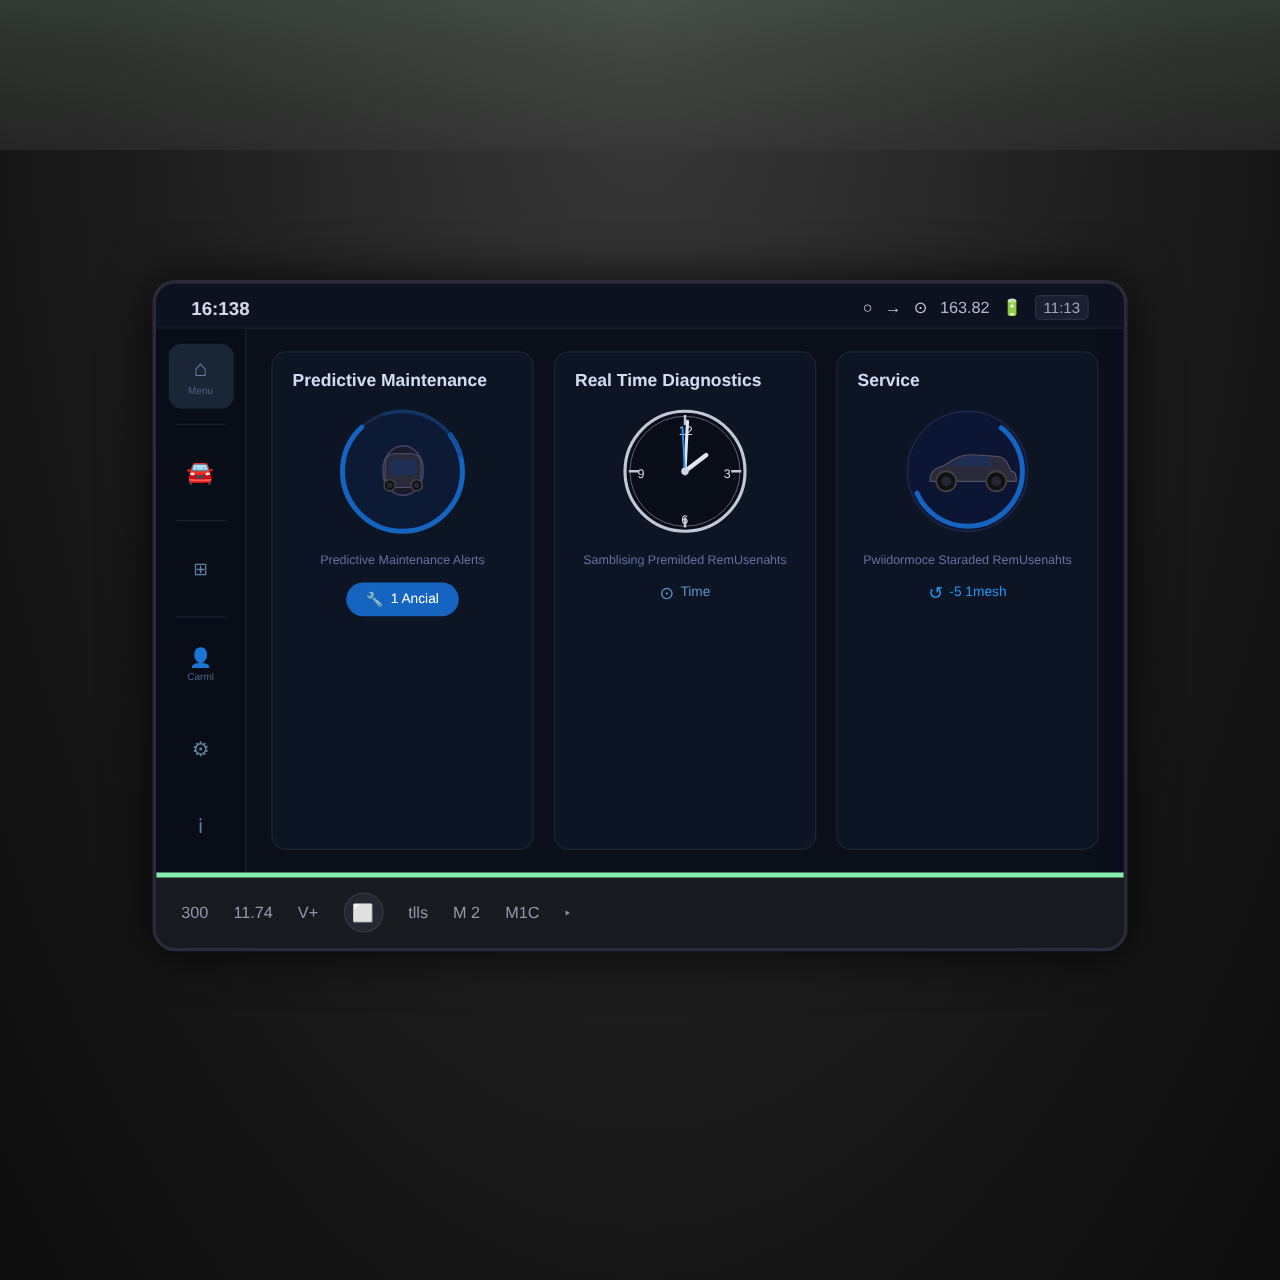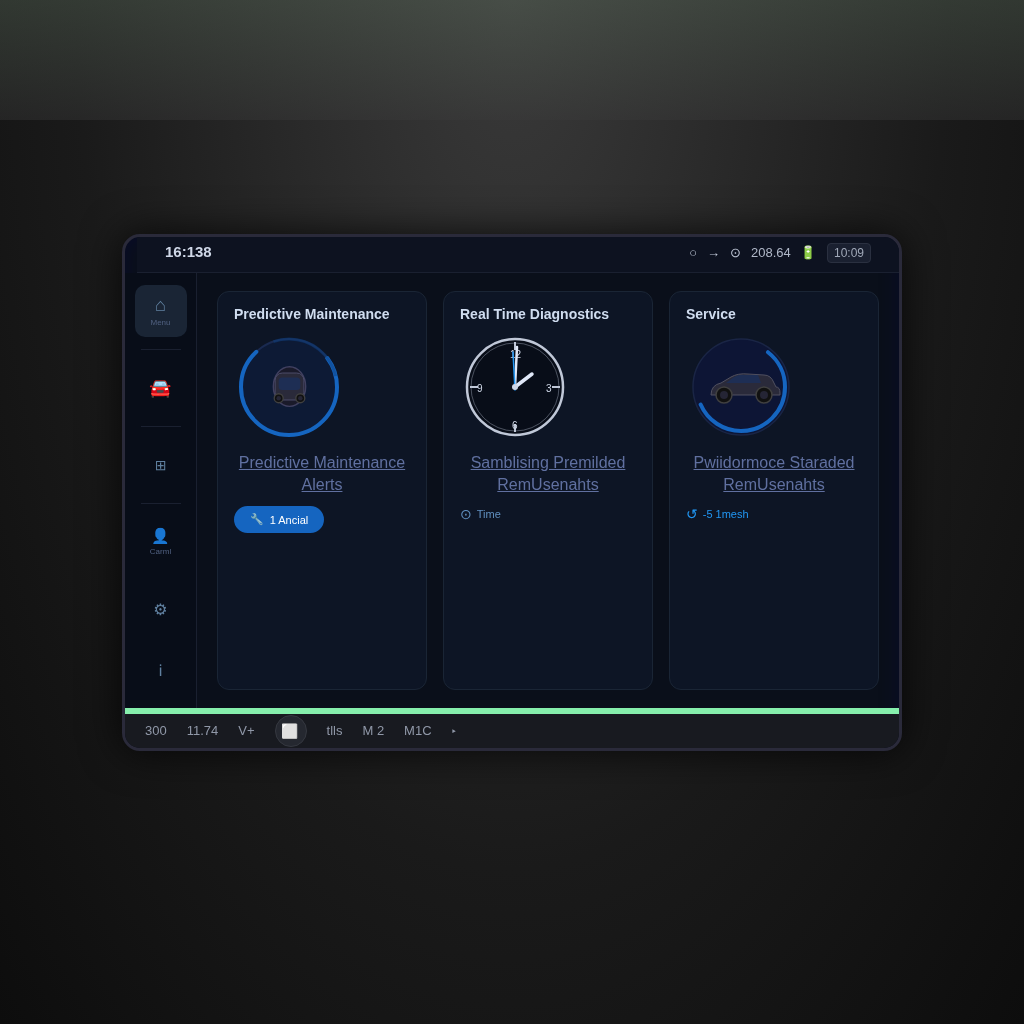--- a/index.html
+++ b/index.html
@@ -49,26 +49,25 @@
       box-shadow: 0 0 40px rgba(0,0,0,0.8), inset 0 0 20px rgba(0,0,80,0.3);
       overflow: hidden;
       display: flex;
       flex-direction: column;
     }
 
     
     .status-bar {
       background: #0d1220;
       display: flex;
-      align-items: flex-start;
+      align-items: flex-end;
       justify-content: space-between;
       padding: 6px 28px;
       border-bottom: 1px solid #1a2030;
       min-height: 36px;
-      margin-left: 12px;
     }
 
     .status-time {
       color: #d0d8e8;
       font-size: 15px;
       font-weight: 600;
     }
 
     .status-right {
       display: flex;
@@ -165,21 +164,21 @@
     }
 
     .card {
       flex: 1;
       background: #0d1525;
       border-radius: 12px;
       border: 1px solid #1a2535;
       padding: 14px 16px;
       display: flex;
       flex-direction: column;
-      align-items: flex-start;
+      align-items: center;
       gap: 10px;
     }
 
     .card-title {
       font-size: 14px;
       font-weight: 700;
       color: #d0ddf0;
       text-align: center;
       align-self: flex-start;
       white-space: nowrap;
@@ -214,25 +213,24 @@
       width: 110px;
       height: 110px;
     }
 
     .clock-svg {
       width: 100%;
       height: 100%;
     }
 
     .card-desc {
-      font-size: 16px;
+      font-size: 10px;
       color: #6070a0;
       text-align: center;
       line-height: 1.4;
-      text-decoration: underline;
     }
 
     .card-action-btn {
       background: #1565c0;
       color: #ffffff;
       border: none;
       border-radius: 20px;
       padding: 7px 16px;
       font-size: 11px;
       cursor: pointer;
@@ -251,26 +249,26 @@
       cursor: pointer;
     }
 
     .card-action-link .link-icon {
       font-size: 14px;
     }
 
     
     .bottom-bar {
       background: #181a20;
-      height: 40px;
+      height: 60px;
       display: flex;
       align-items: center;
       justify-content: space-between;
       padding: 0 20px;
-      border-top: 6px solid #86efac;
+      border-top: 4px solid #86efac;
     }
 
     .bottom-controls {
       display: flex;
       align-items: center;
       gap: 20px;
       color: #9098a8;
       font-size: 13px;
     }
 
@@ -310,23 +308,23 @@
 
 <div class="screen-wrapper">
   <div class="screen">
 
     <div class="status-bar">
       <span class="status-time">16:138</span>
       <div class="status-right">
         <span class="status-icon">○</span>
         <span class="status-icon">→</span>
         <span class="status-icon">⊙</span>
-        <span style="color:#b0b8c8;font-size:13px;">208.64</span>
+        <span style="color:#b0b8c8;font-size:13px;">163.82</span>
         <span>🔋</span>
-        <span class="status-badge">10:09</span>
+        <span class="status-badge">11:13</span>
       </div>
     </div>
 
     <div class="main-area">
 
       <div class="sidebar">
         <div class="sidebar-item active">
           <span class="sidebar-icon">⌂</span>
           <span class="sidebar-label">Menu</span>
         </div>

